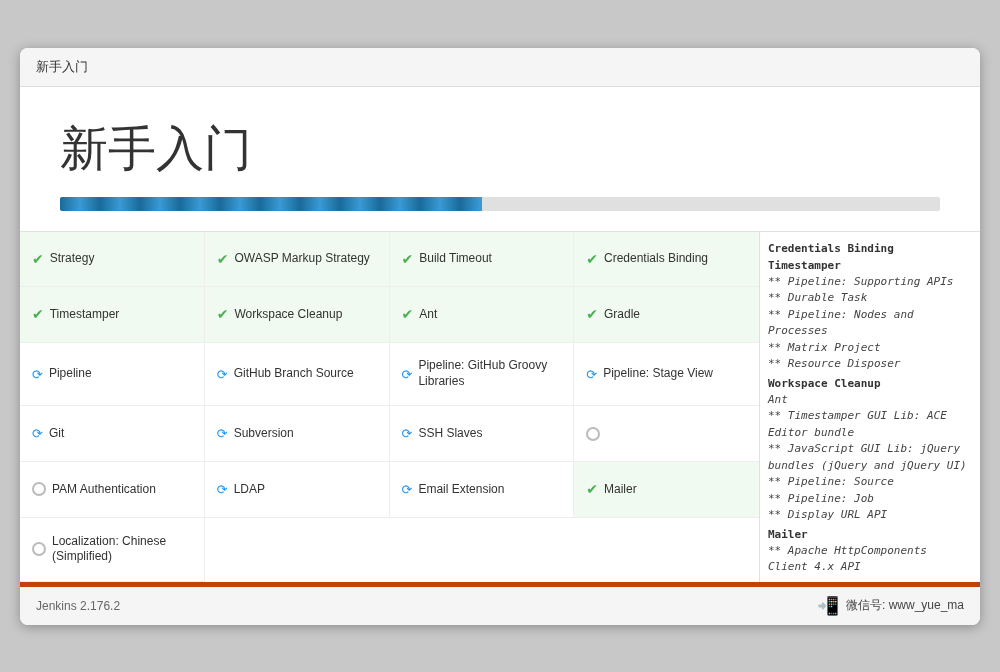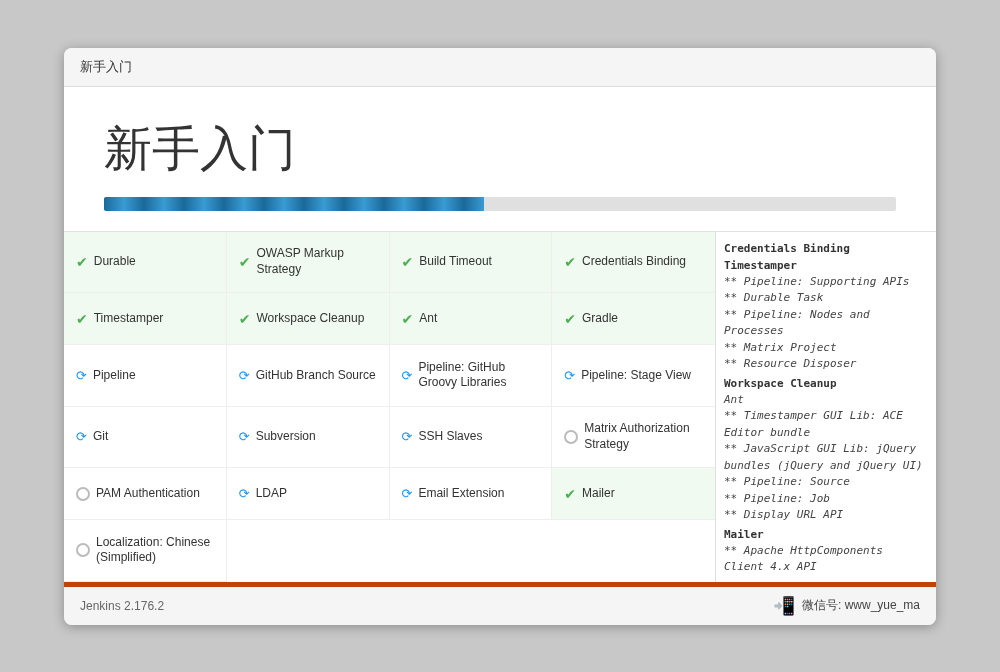--- a/index.html
+++ b/index.html
@@ -6,21 +6,21 @@
     body {
       background: #c8c8c8;
       font-family: 'Arial', sans-serif;
       display: flex;
       justify-content: center;
       align-items: center;
       min-height: 672px;
       width: 1000px;
     }
     .window {
-      width: 872px;
+      width: 960px;
       background: #f5f5f5;
       border-radius: 8px;
       box-shadow: 0 2px 12px rgba(0,0,0,0.3);
       overflow: hidden;
     }
     .title-bar {
       background: #f5f5f5;
       padding: 10px 16px;
       border-bottom: 1px solid #ddd;
       font-size: 13px;
@@ -187,21 +187,21 @@
     <div class="progress-bar-container">
       <div class="progress-bar-fill" style="width: 48%"></div>
     </div>
   </div>
 
   <div class="main-content">
 
     <div class="plugins-grid" id="plugins-grid">
     <div class="plugin-cell checked">
           <span class="check-icon">✔</span>
-          <span class="plugin-name">Durable</span>
+          <span class="plugin-name">Strategy</span>
         </div>
         <div class="plugin-cell checked">
           <span class="check-icon">✔</span>
           <span class="plugin-name">OWASP Markup Strategy</span>
         </div>
         <div class="plugin-cell checked">
           <span class="check-icon">✔</span>
           <span class="plugin-name">Build Timeout</span>
         </div>
         <div class="plugin-cell checked">
@@ -247,21 +247,20 @@
         <div class="plugin-cell spinning">
           <span class="spin-icon spin-anim">⟳</span>
           <span class="plugin-name">Subversion</span>
         </div>
         <div class="plugin-cell spinning">
           <span class="spin-icon spin-anim">⟳</span>
           <span class="plugin-name">SSH Slaves</span>
         </div>
         <div class="plugin-cell unchecked">
           <span class="circle-icon"></span>
-          <span class="plugin-name">Matrix Authorization Strategy</span>
         </div>
         <div class="plugin-cell unchecked">
           <span class="circle-icon"></span>
           <span class="plugin-name">PAM Authentication</span>
         </div>
         <div class="plugin-cell spinning">
           <span class="spin-icon spin-anim">⟳</span>
           <span class="plugin-name">LDAP</span>
         </div>
         <div class="plugin-cell spinning">

